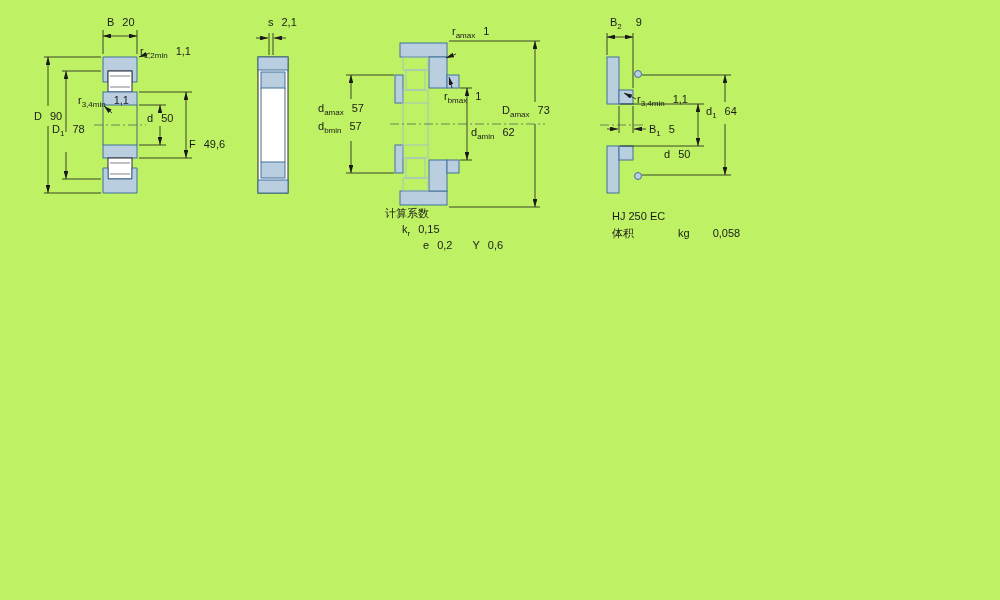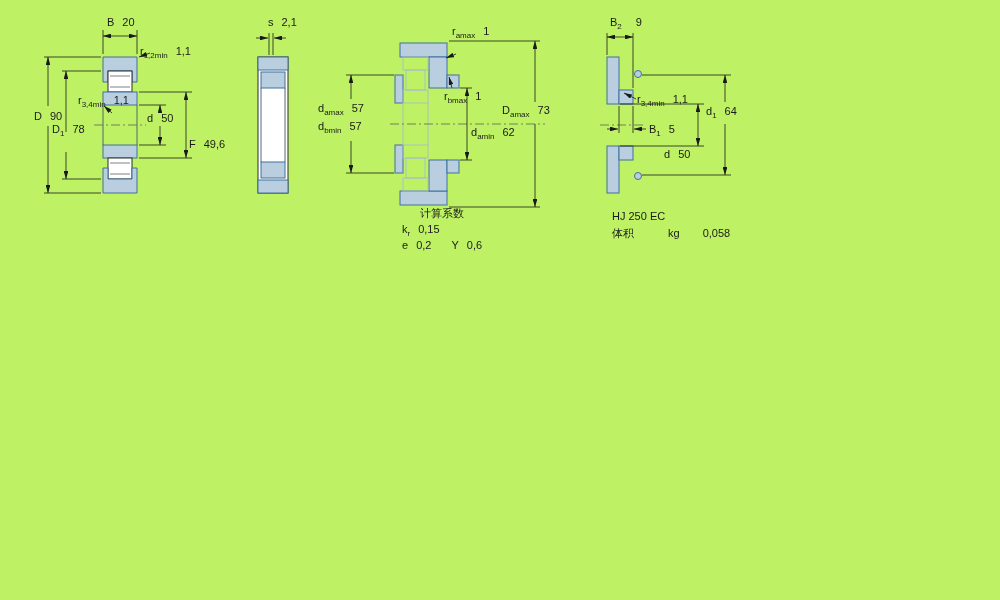--- a/index.html
+++ b/index.html
@@ -169,26 +169,26 @@
 
   <div class="lbl" style="left:268px;top:16px"><span>s</span><sub></sub><span class="val">2,1</span></div>
 
   <div class="lbl" style="left:452px;top:25px"><span>r</span><sub>amax</sub><span class="val">1</span></div>
   <div class="lbl" style="left:444px;top:90px"><span>r</span><sub>bmax</sub><span class="val">1</span></div>
   <div class="lbl" style="left:318px;top:102px"><span>d</span><sub>amax</sub><span class="val">57</span></div>
   <div class="lbl" style="left:318px;top:120px"><span>d</span><sub>bmin</sub><span class="val">57</span></div>
   <div class="lbl" style="left:471px;top:126px"><span>d</span><sub>amin</sub><span class="val">62</span></div>
   <div class="lbl" style="left:502px;top:104px"><span>D</span><sub>amax</sub><span class="val">73</span></div>
 
-  <div class="lbl" style="left:420px;top:207px"><span>计算系数</span></div>
+  <div class="lbl" style="left:385px;top:207px"><span>计算系数</span></div>
   <div class="lbl" style="left:402px;top:223px"><span>k</span><sub>r</sub><span class="val">0,15</span></div>
-  <div class="lbl" style="left:402px;top:239px"><span>e</span><span class="val">0,2</span><span style="margin-left:20px">Y</span><span class="val">0,6</span></div>
+  <div class="lbl" style="left:423px;top:239px"><span>e</span><span class="val">0,2</span><span style="margin-left:20px">Y</span><span class="val">0,6</span></div>
 
   <div class="lbl" style="left:610px;top:16px"><span>B</span><sub>2</sub><span class="val-wide">9</span></div>
   <div class="lbl" style="left:637px;top:93px"><span>r</span><sub>3,4min</sub><span class="val">1,1</span></div>
   <div class="lbl" style="left:706px;top:105px"><span>d</span><sub>1</sub><span class="val">64</span></div>
   <div class="lbl" style="left:649px;top:123px"><span>B</span><sub>1</sub><span class="val">5</span></div>
   <div class="lbl" style="left:664px;top:148px"><span>d</span><sub></sub><span class="val">50</span></div>
 
   <div class="lbl" style="left:612px;top:210px"><span>HJ 250 EC</span></div>
-  <div class="lbl" style="left:612px;top:227px"><span>体积</span><span style="margin-left:34px">kg</span><span style="margin-left:23px">0,058</span></div>
+  <div class="lbl" style="left:612px;top:227px"><span>体积</span><span style="margin-left:44px">kg</span><span style="margin-left:23px">0,058</span></div>
 
 </div>
 
 </body></html>

